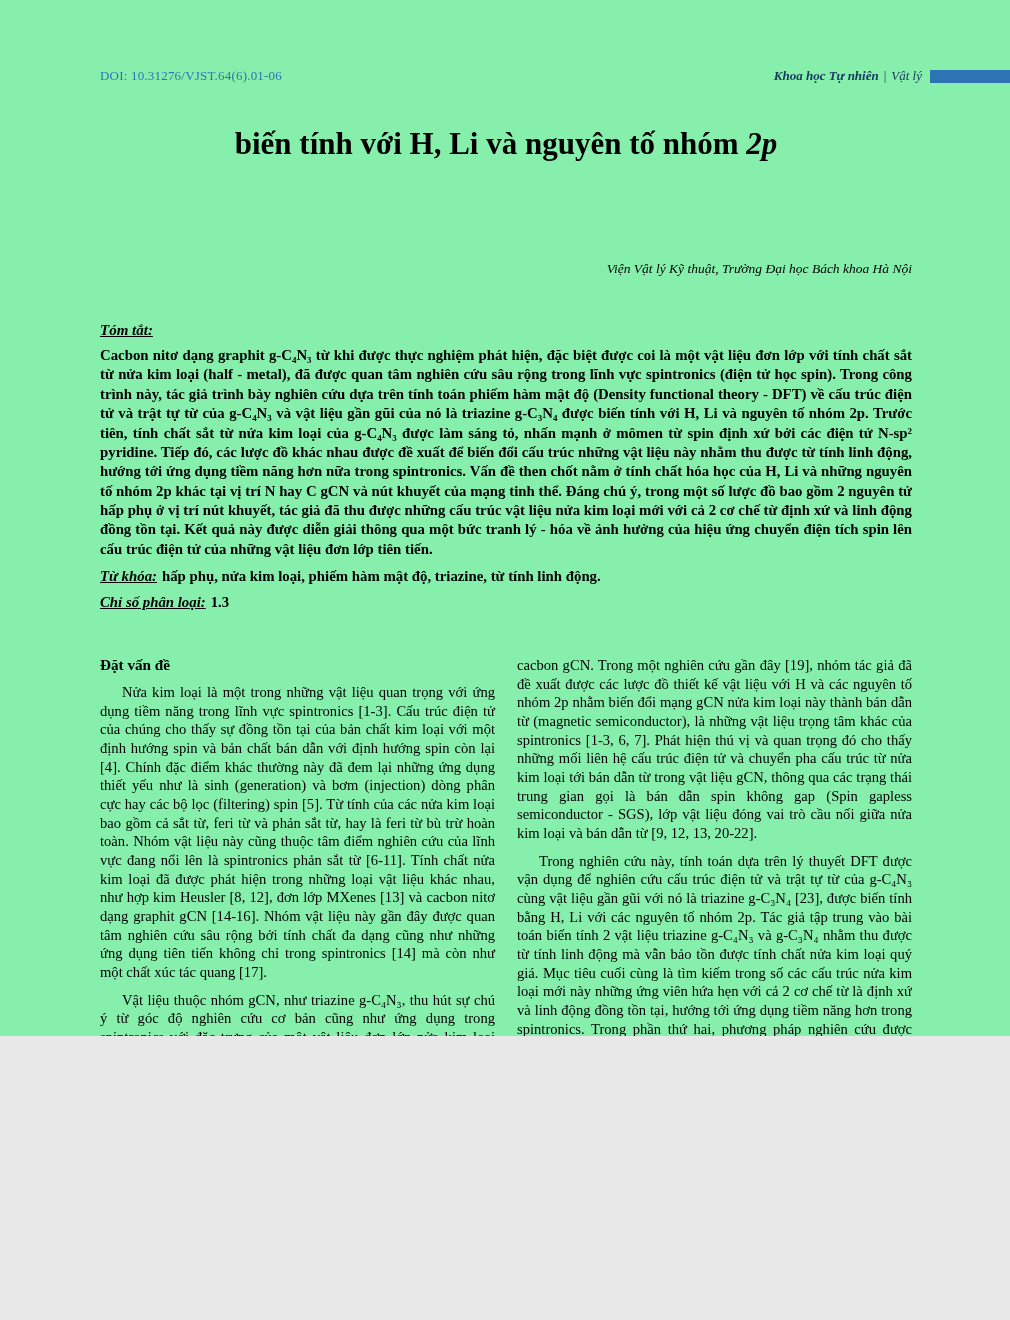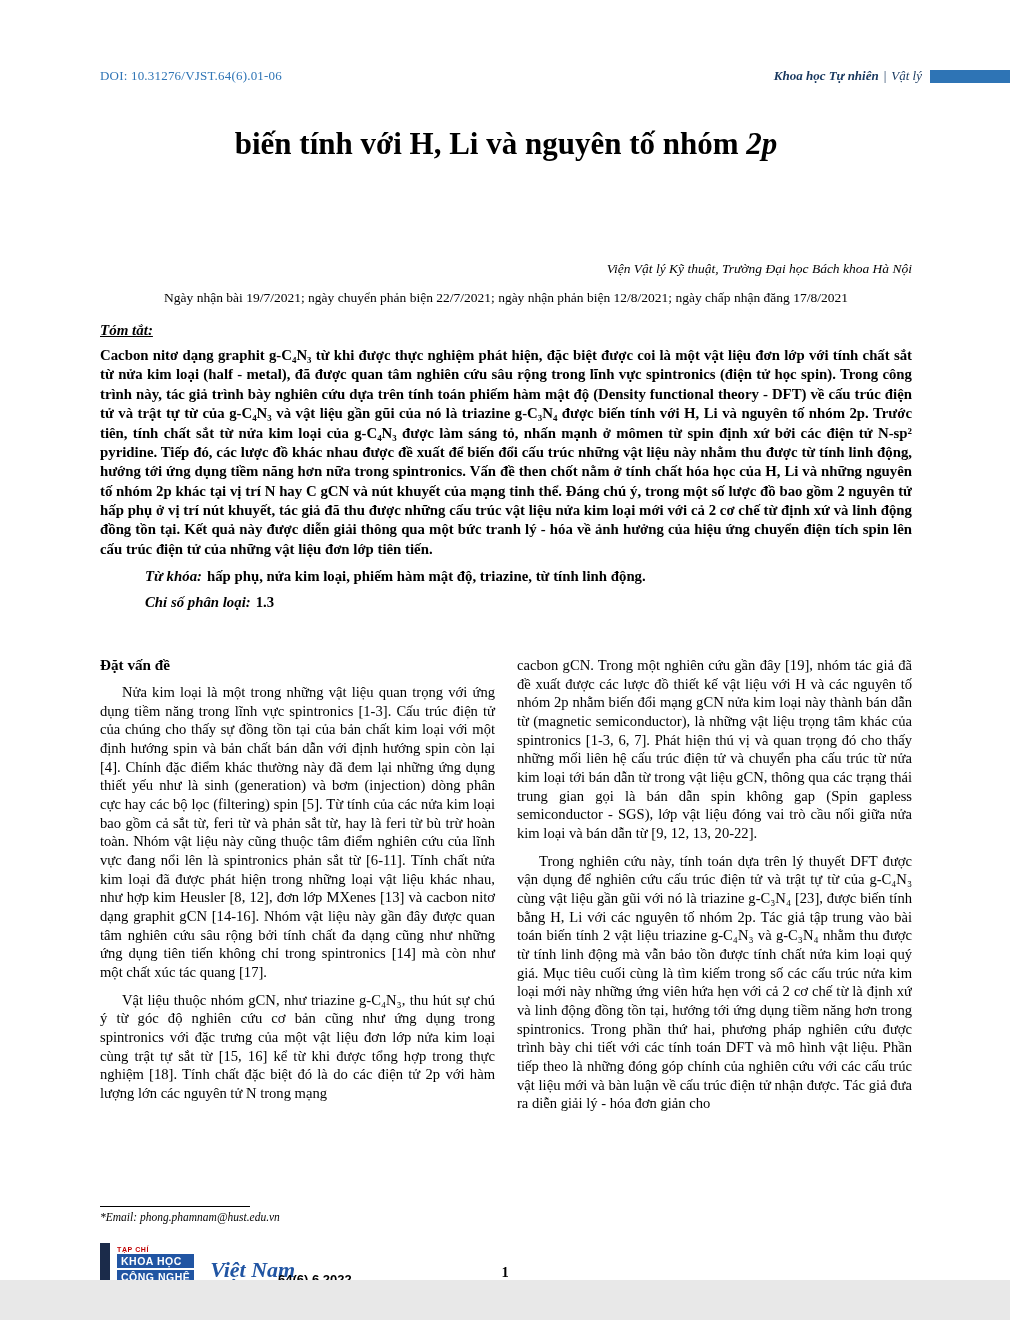--- a/index.html
+++ b/index.html
@@ -1,20 +1,20 @@
 <!DOCTYPE html>
 <html><head>
 <meta charset="utf-8">
 <style>
   html,body { margin:0; padding:0; background:#e8e8e8; }
   .page {
     position:relative;
-    width:1010px; height:1280px;
+    width:1010px; height:1036px;
     margin:0 auto;
-    background:#ffffff;
+    background:#86efac;
     overflow:hidden;
     font-family:"Liberation Serif","DejaVu Serif",serif;
     color:#000;
   }
 
   
   .header {
     position:absolute; top:68px; left:100px; right:0;
     display:flex; justify-content:space-between; align-items:center;
     font-size:13px;
@@ -51,21 +51,21 @@
   .abstract { position:absolute; top:322px; left:100px; width:812px; }
   .ab-label {
     font-weight:bold; font-style:italic; text-decoration:underline;
     font-size:15px; margin-bottom:7px;
   }
   .ab-text {
     margin:0; font-weight:bold; text-align:justify;
     font-size:14.8px; line-height:1.31;
   }
   .kw-line, .cls-line { margin:9px 0 0; font-size:14.8px; font-weight:bold; }
-  .inline-label { font-style:italic; margin-right:5px;margin-left:45px; }
+  .inline-label { font-style:italic; text-decoration:underline; margin-right:5px; }
 
   
   .columns {
     position:absolute; top:656px; left:100px; width:812px; height:560px;
     display:flex; gap:22px; overflow:hidden;
   }
   .col { width:395px; }
   .sec-heading { margin:0 0 9px; font-size:15.2px; font-weight:bold; }
   .body-p {
     margin:0 0 9px; font-size:14.6px; line-height:1.28;
@@ -112,21 +112,20 @@
       <span class="hdr-field">Vật lý</span>
       <span class="header-bar"></span>
     </span>
   </div>
 
   <h1 class="title">
     <span class="t-line"><span>biến tính với H, Li và nguyên tố nhóm </span><i>2p</i></span>
   </h1>
 
   <div class="affiliation">Viện Vật lý Kỹ thuật, Trường Đại học Bách khoa Hà Nội</div>
-  <div class="dates">Ngày nhận bài 19/7/2021; ngày chuyển phản biện 22/7/2021; ngày nhận phản biện 12/8/2021; ngày chấp nhận đăng 17/8/2021</div>
 
   <div class="abstract">
     <div class="ab-label">Tóm tắt:</div>
     <p class="ab-text">Cacbon nitơ dạng graphit g-C₄N₃ từ khi được thực nghiệm phát hiện, đặc biệt được coi là một vật liệu đơn lớp với tính chất sắt từ nửa kim loại (half - metal), đã được quan tâm nghiên cứu sâu rộng trong lĩnh vực spintronics (điện tử học spin). Trong công trình này, tác giả trình bày nghiên cứu dựa trên tính toán phiếm hàm mật độ (Density functional theory - DFT) về cấu trúc điện tử và trật tự từ của g-C₄N₃ và vật liệu gần gũi của nó là triazine g-C₃N₄ được biến tính với H, Li và nguyên tố nhóm 2p. Trước tiên, tính chất sắt từ nửa kim loại của g-C₄N₃ được làm sáng tỏ, nhấn mạnh ở mômen từ spin định xứ bởi các điện tử N-sp² pyridine. Tiếp đó, các lược đồ khác nhau được đề xuất để biến đổi cấu trúc những vật liệu này nhằm thu được từ tính linh động, hướng tới ứng dụng tiềm năng hơn nữa trong spintronics. Vấn đề then chốt nằm ở tính chất hóa học của H, Li và những nguyên tố nhóm 2p khác tại vị trí N hay C gCN và nút khuyết của mạng tinh thể. Đáng chú ý, trong một số lược đồ bao gồm 2 nguyên tử hấp phụ ở vị trí nút khuyết, tác giả đã thu được những cấu trúc vật liệu nửa kim loại mới với cả 2 cơ chế từ định xứ và linh động đồng tồn tại. Kết quả này được diễn giải thông qua một bức tranh lý - hóa về ảnh hưởng của hiệu ứng chuyển điện tích spin lên cấu trúc điện tử của những vật liệu đơn lớp tiên tiến.</p>
     <p class="kw-line">
       <span class="inline-label">Từ khóa:</span><span class="kw-text">hấp phụ, nửa kim loại, phiếm hàm mật độ, triazine, từ tính linh động.</span>
     </p>
     <p class="cls-line">
       <span class="inline-label">Chỉ số phân loại:</span><span class="cls-value">1.3</span>
     </p>

